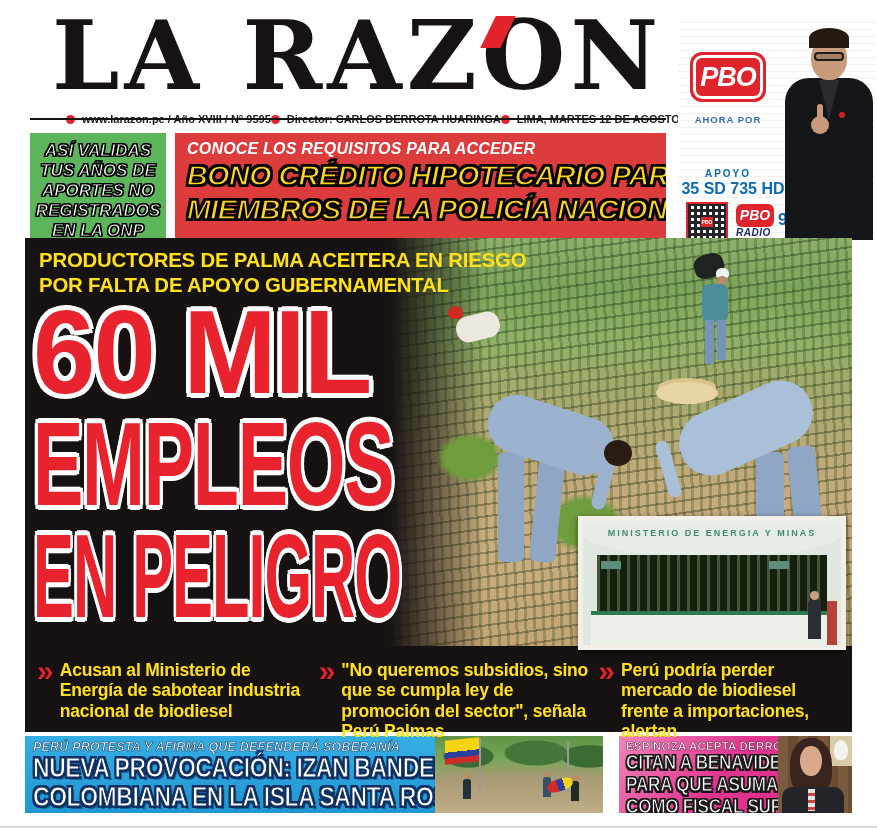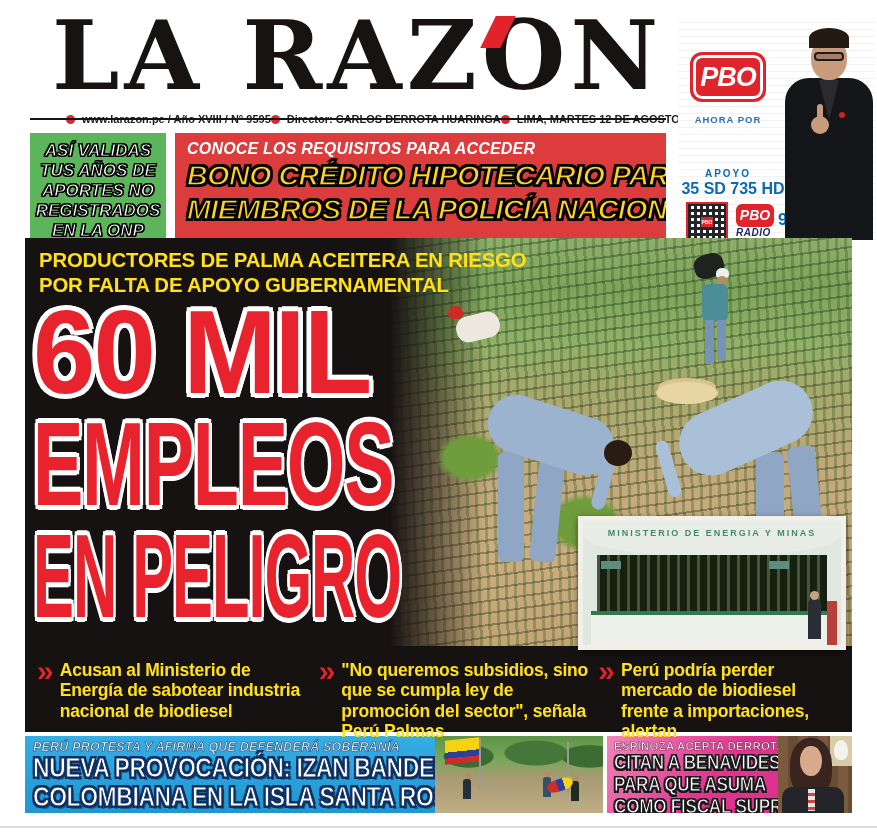--- a/index.html
+++ b/index.html
@@ -133,21 +133,21 @@
   .inset-pillar { position:absolute; right:4px; bottom:0; width:10px; height:44px; background:#b5413a; }
   .bullets { position:absolute; left:0; bottom:0; width:100%; height:86px; display:flex; gap:10px;
         padding:14px 8px 0 12px; z-index:5; }
   .bullet { display:flex; gap:6px; }
   .bullet .chev { color:#e3232b; font-size:30px; line-height:0.75; font-weight:bold;
         text-shadow:1px 1px 0 #000; flex:none; }
   .bullet .btxt { color:#ffe01a; font-weight:bold; font-size:17.5px; line-height:1.16; letter-spacing:-0.2px; }
   .bullet.b1 { width:282px; } .bullet.b2 { width:280px; } .bullet.b3 { width:255px; }
 
   
-  .bottom-row { position:absolute; left:25px; top:736px; width:827px; height:77px; display:flex; gap:4px; }
+  .bottom-row { position:absolute; left:25px; top:736px; width:827px; height:77px; display:flex; gap:16px; }
   .flag-story { position:relative; width:578px; background:linear-gradient(180deg,#35aee4,#2196d2); padding:4px 8px; overflow:hidden; }
   .flag-kicker { color:#fff; font-weight:bold; font-style:italic; font-size:12.5px; white-space:nowrap;
         -webkit-text-stroke:0.6px #123a66; letter-spacing:0.2px; }
   .flag-line { color:#fff; font-weight:bold; font-size:27px; line-height:1.07; white-space:nowrap;
         transform:scaleX(0.85); transform-origin:left; letter-spacing:-0.5px; -webkit-text-stroke:1px #0d2f63;
         text-shadow:-2px -2px 0 #0d2f63, 2px -2px 0 #0d2f63, -2px 2px 0 #0d2f63, 2px 2px 0 #0d2f63, 3px 3px 0 rgba(0,0,0,0.35); }
   .flag-photo { position:absolute; right:0; top:0; bottom:0; width:168px;
         background:linear-gradient(to bottom, #5e9447 0%, #79a757 30%, #a89a74 55%, #bfae86 100%); }
   .flag-photo .trees { position:absolute; left:0; right:0; top:0; height:34px;
         background:radial-gradient(ellipse 40px 18px at 20% 60%, #3c6b33 0 60%, rgba(0,0,0,0) 65%),

